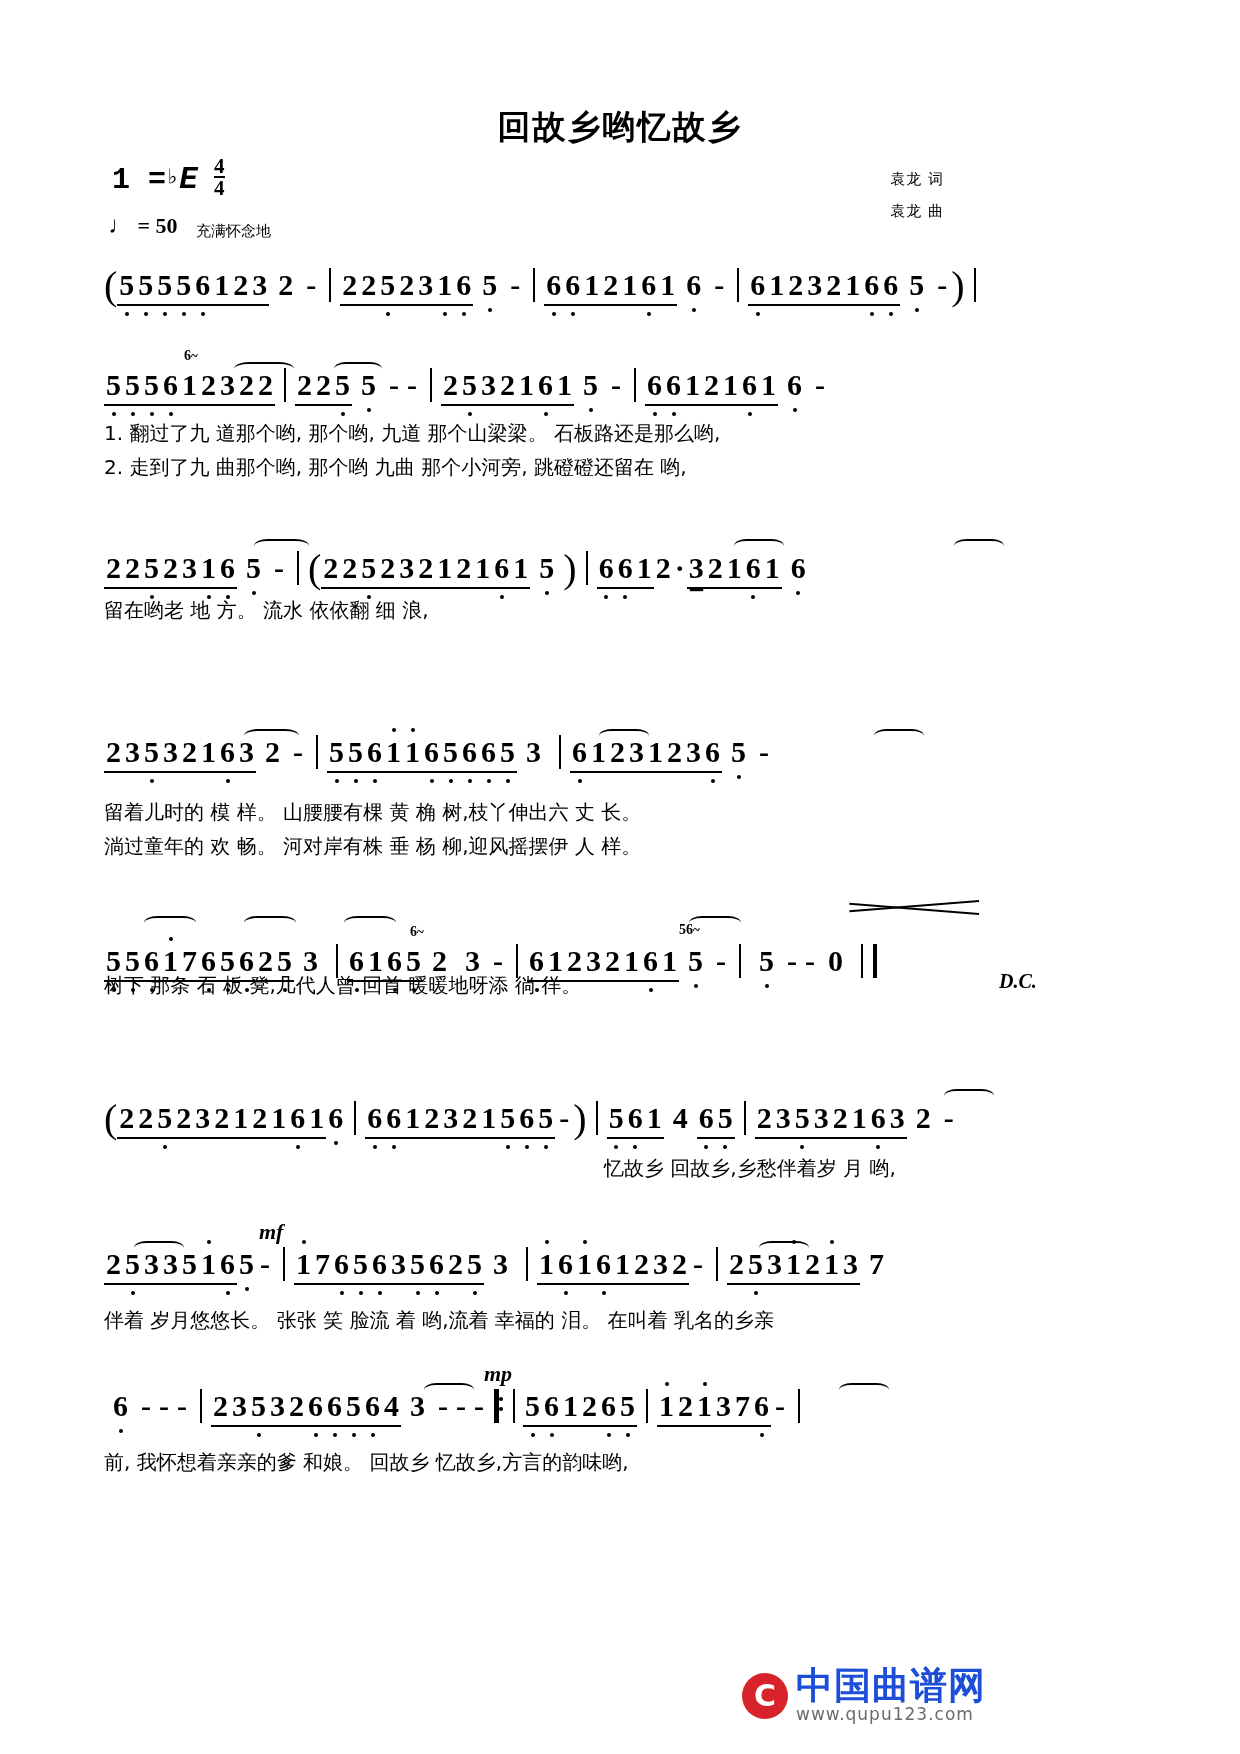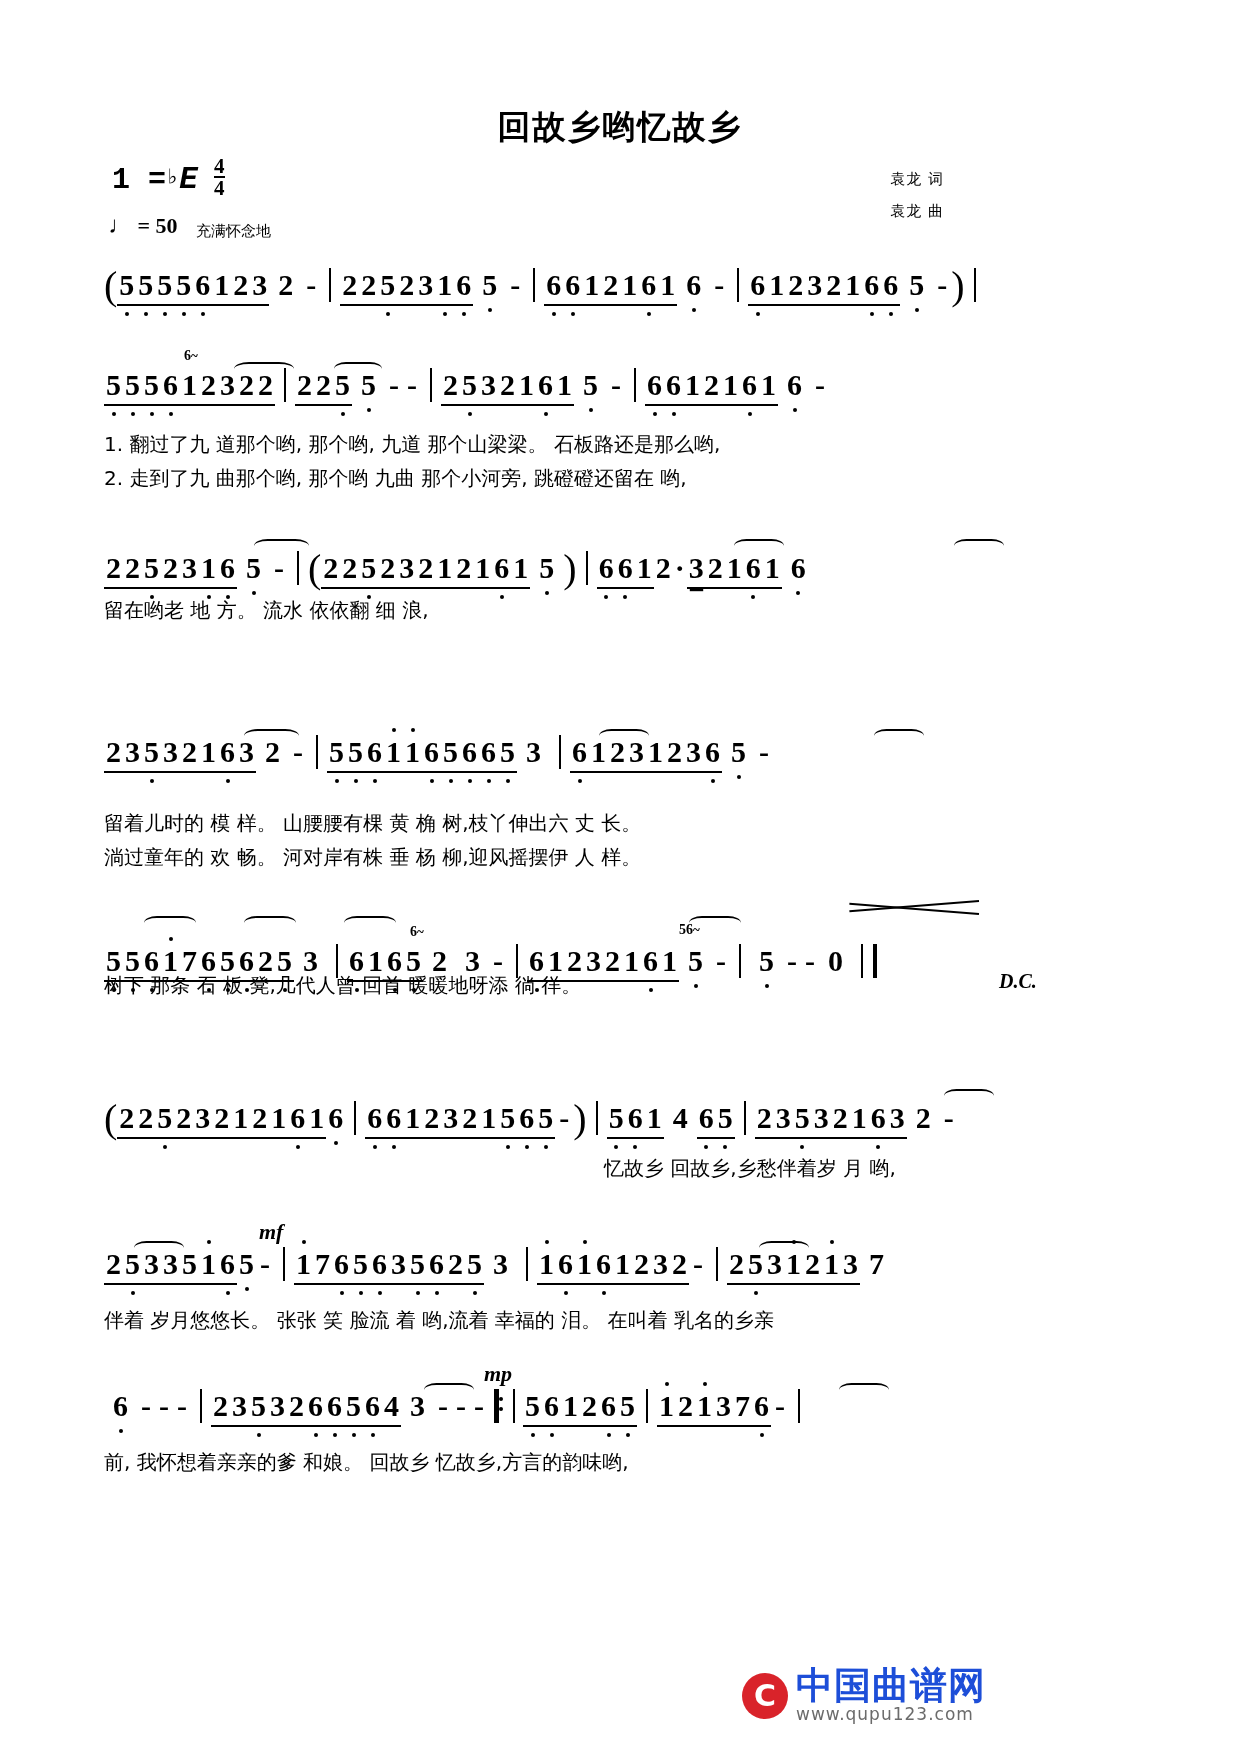--- a/index.html
+++ b/index.html
@@ -300,21 +300,21 @@
       <span class="paren">(</span><span class="b1"><span class="n dotlow">5</span><span class="n dotlow">5</span><span class="n dotlow">5</span><span class="n dotlow">5</span><span class="n dotlow">6</span><span class="n">1</span></span><span class="b1"><span class="n">2</span><span class="n">3</span></span><span class="n wide">2</span><span class="dash">-</span><span class="bar"></span><span class="b1"><span class="n">2</span><span class="n">2</span><span class="n dotlow">5</span></span><span class="b1"><span class="n">2</span><span class="n">3</span><span class="n dotlow">1</span><span class="n dotlow">6</span></span><span class="n wide dotlow">5</span><span class="dash">-</span><span class="bar"></span><span class="b1"><span class="n dotlow">6</span><span class="n dotlow">6</span><span class="n">1</span></span><span class="b1"><span class="n">2</span><span class="n">1</span><span class="n dotlow">6</span><span class="n">1</span></span><span class="n wide dotlow">6</span><span class="dash">-</span><span class="bar"></span><span class="b1"><span class="n dotlow">6</span><span class="n">1</span><span class="n">2</span><span class="n">3</span></span><span class="b1"><span class="n">2</span><span class="n">1</span><span class="n dotlow">6</span><span class="n dotlow">6</span></span><span class="n wide dotlow">5</span><span class="dash">-</span><span class="paren">)</span><span class="bar"></span>
     </div>
   </div>
 
   <div class="system" style="top:368px">
     <div class="noterow">
       <span class="tie" style="left:130px; top:-6px; width:60px;"></span>
       <span class="tie" style="left:230px; top:-6px; width:48px;"></span>
       <span class="b1"><span class="n dotlow">5</span><span class="n dotlow">5</span><span class="n dotlow">5</span><span class="n dotlow">6</span></span><span class="orn-wrap"><span class="orn" style="left:4px;">6<span class="tilde">~</span></span><span class="b1"><span class="n">1</span></span></span><span class="b1"><span class="n">2</span><span class="n">3</span></span><span class="b1"><span class="n">2</span><span class="n">2</span></span><span class="bar"></span><span class="b1"><span class="n">2</span><span class="n">2</span><span class="n dotlow">5</span></span><span class="n wide dotlow">5</span><span class="dash">-</span><span class="dash">-</span><span class="bar"></span><span class="b1"><span class="n">2</span><span class="n dotlow">5</span><span class="n">3</span></span><span class="b1"><span class="n">2</span><span class="n">1</span><span class="n dotlow">6</span><span class="n">1</span></span><span class="n wide dotlow">5</span><span class="dash">-</span><span class="bar"></span><span class="b1"><span class="n dotlow">6</span><span class="n dotlow">6</span><span class="n">1</span></span><span class="b1"><span class="n">2</span><span class="n">1</span><span class="n dotlow">6</span><span class="n">1</span></span><span class="n wide dotlow">6</span><span class="dash">-</span>
     </div>
-    <div class="lyricrow" style="margin-top:11px">
+    <div class="lyricrow" style="margin-top:0">
       <span class="ly">1. 翻过了九 道那个哟,  那个哟,  九道  那个山梁梁。 石板路还是那么哟,</span>
     </div>
     <div class="lyricrow">
       <span class="ly">2. 走到了九 曲那个哟,  那个哟  九曲  那个小河旁,  跳磴磴还留在  哟,</span>
     </div>
   </div>
 
   <div class="system" style="top:545px">
     <div class="noterow">
       <span class="tie" style="left:150px; top:-6px; width:55px;"></span>
@@ -327,21 +327,21 @@
     </div>
   </div>
 
   <div class="system" style="top:735px">
     <div class="noterow">
       <span class="tie" style="left:140px; top:-6px; width:55px;"></span>
       <span class="tie" style="left:495px; top:-6px; width:50px;"></span>
       <span class="tie" style="left:770px; top:-6px; width:50px;"></span>
       <span class="b1"><span class="n">2</span><span class="n">3</span><span class="n dotlow">5</span><span class="n">3</span></span><span class="b1"><span class="n">2</span><span class="n">1</span><span class="n dotlow">6</span><span class="n">3</span></span><span class="n wide">2</span><span class="dash">-</span><span class="bar"></span><span class="b1"><span class="n dotlow">5</span><span class="n dotlow">5</span><span class="n dotlow">6</span><span class="n dothigh">1</span></span><span class="b1"><span class="n dothigh">1</span><span class="n dotlow">6</span></span><span class="b1"><span class="n dotlow">5</span><span class="n dotlow">6</span><span class="n dotlow">6</span><span class="n dotlow">5</span></span><span class="n wide">3</span><span class="bar"></span><span class="b1"><span class="n dotlow">6</span><span class="n">1</span><span class="n">2</span><span class="n">3</span></span><span class="b1"><span class="n">1</span><span class="n">2</span><span class="n">3</span><span class="n dotlow">6</span></span><span class="n wide dotlow">5</span><span class="dash">-</span>
     </div>
-    <div class="lyricrow" style="margin-top:23px">
+    <div class="lyricrow" style="margin-top:12px">
       <span class="ly">留着儿时的  模 样。  山腰腰有棵 黄 桷 树,枝丫伸出六 丈  长。</span>
     </div>
     <div class="lyricrow">
       <span class="ly">淌过童年的  欢 畅。  河对岸有株 垂 杨 柳,迎风摇摆伊 人  样。</span>
     </div>
   </div>
 
   <div class="system" style="top:910px">
     <div class="noterow" style="height:62px">
       <span class="hairpin" style="left:745px; top:-10px;"></span>

